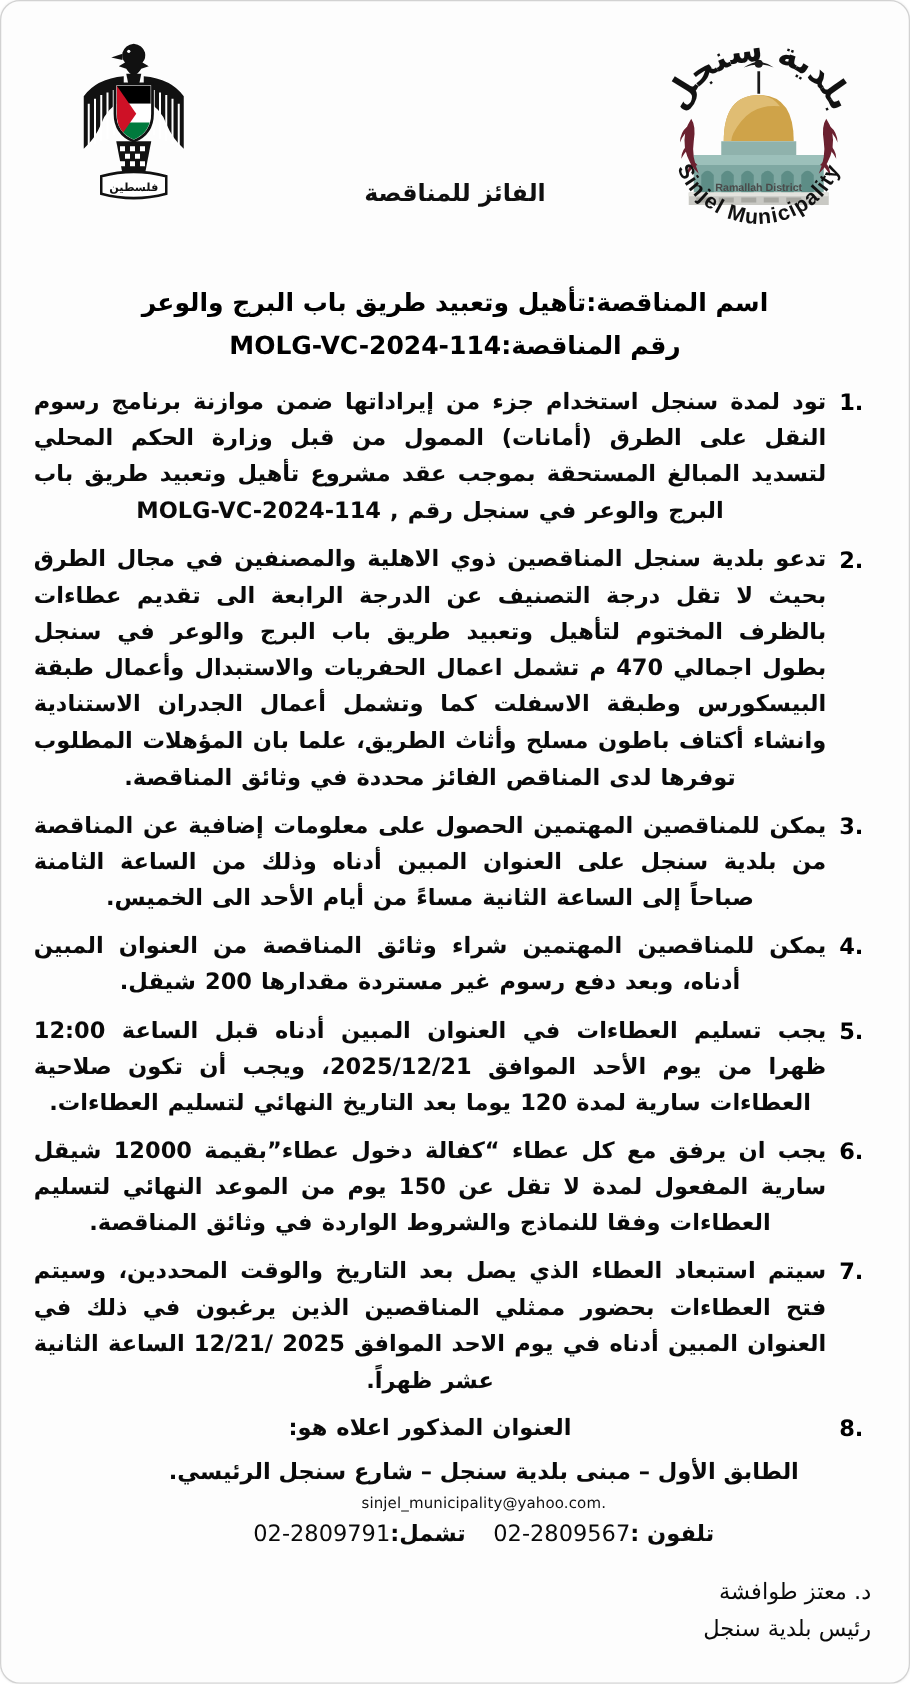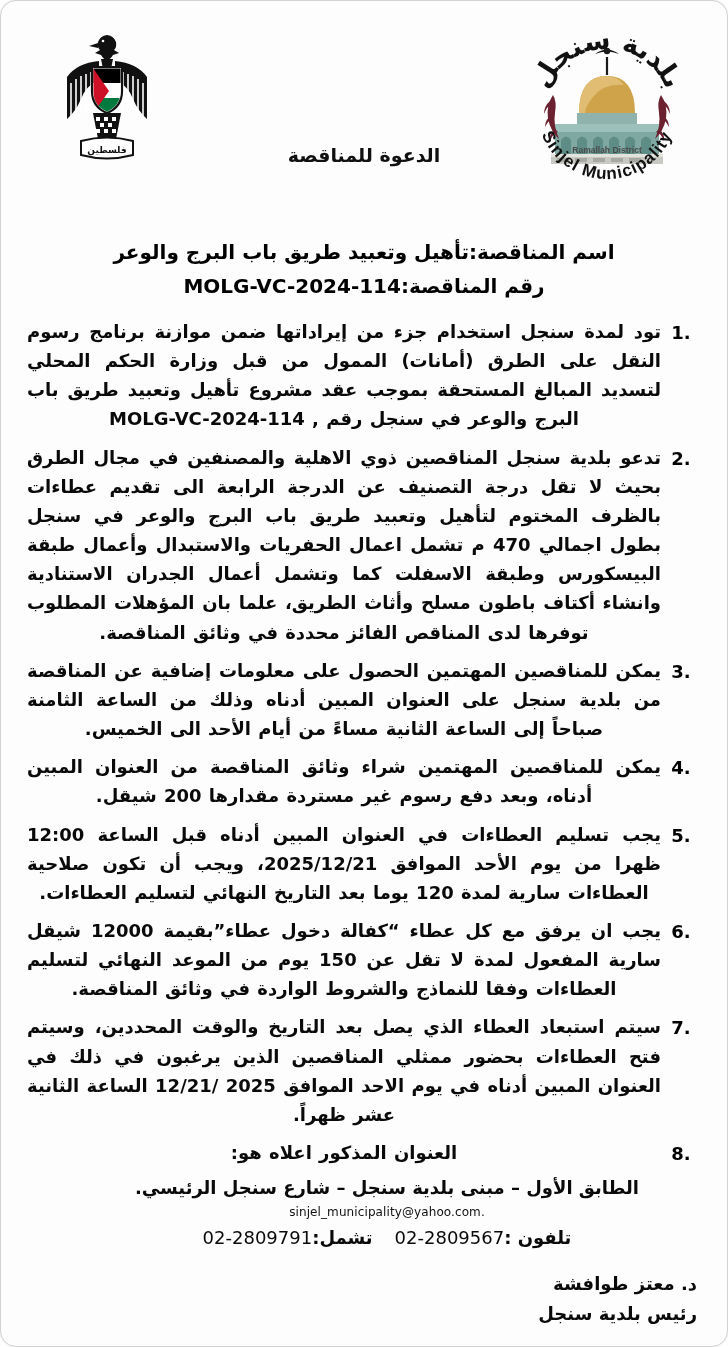--- a/index.html
+++ b/index.html
@@ -62,21 +62,21 @@
     font-size: 19px;
     font-weight: 700;
     color: #101010;
     line-height: 1.95;
     letter-spacing: 0;
   }
 
   
   .title-block {
     text-align: center;
-    margin-top: 12px;
+    margin-top: 2px;
     margin-bottom: 14px;
   }
   .title-line {
     font-size: 20px;
     font-weight: 700;
     color: #000;
     line-height: 1.7;
     white-space: nowrap;
   }
   .title-line .ltr {
@@ -162,21 +162,21 @@
 
   
   .signature-block {
     margin-top: 16px;
     text-align: right;
     padding-right: 4px;
   }
   .signature-line {
     display: block;
     font-size: 18px;
-    font-weight: 700;
+    font-weight: 400;
     color: #0a0a0a;
     line-height: 1.7;
   }
 </style>
 </head>
 <body>
 
 <div class="page-card">
 
   <div class="header-band">
@@ -304,21 +304,21 @@
         </g>
 
         <g>
           <path d="M22 112 q26 -7 52 0 l0 14 q-26 7 -52 0 z" fill="#fff" stroke="#111" stroke-width="2"></path>
           <text x="48" y="124" font-family="'DejaVu Sans', sans-serif" font-size="9" font-weight="700" fill="#111" text-anchor="middle">فلسطين</text>
         </g>
       </svg>
     </div>
 
     <div class="invitation-block">
-      <div class="invitation-line">الدعوة للمناقصة</div>
+      <div class="invitation-line">الفائز للمناقصة</div>
     </div>
   </div>
 
   <div class="title-block">
     <div class="title-line"><span>اسم المناقصة:</span><span>تأهيل وتعبيد طريق باب البرج والوعر</span></div>
     <div class="title-line"><span>رقم المناقصة:</span><span class="ltr">MOLG-VC-2024-114</span></div>
   </div>
 
   <ol class="clause-list">
 

